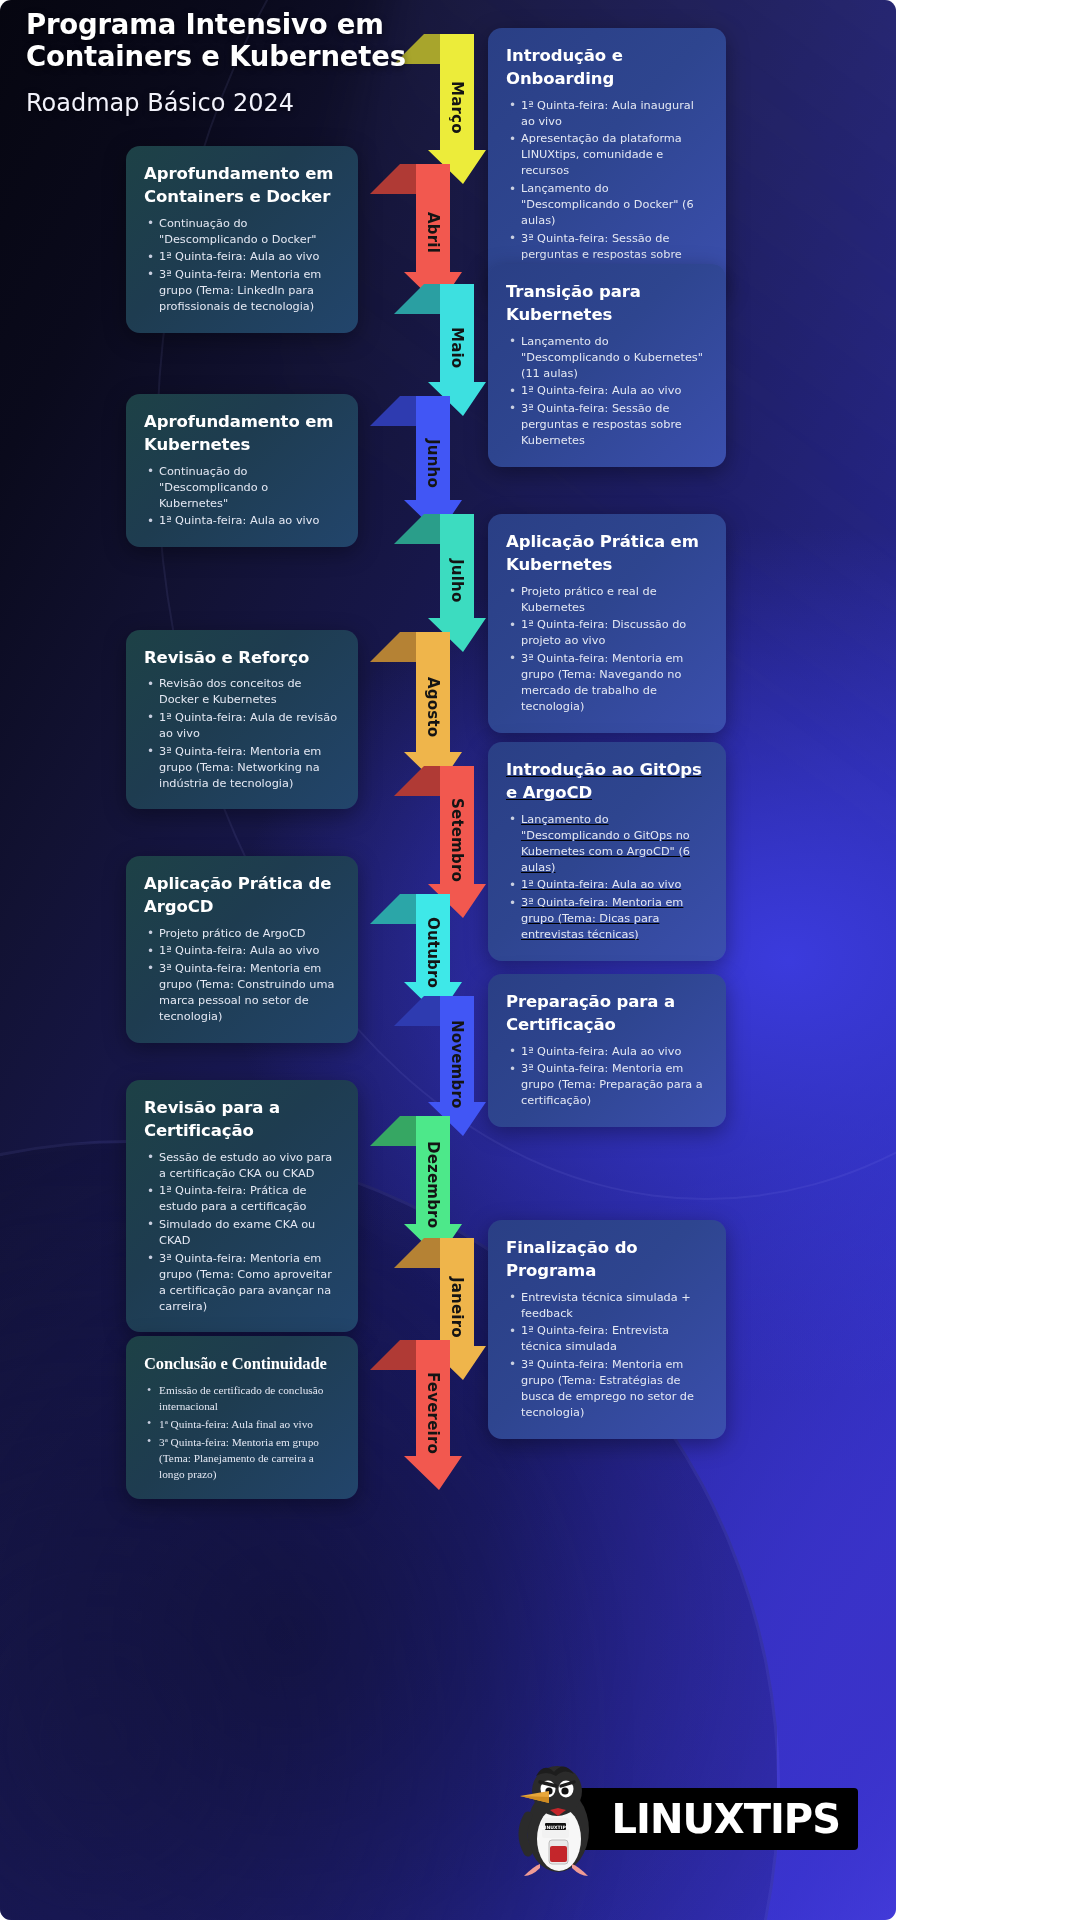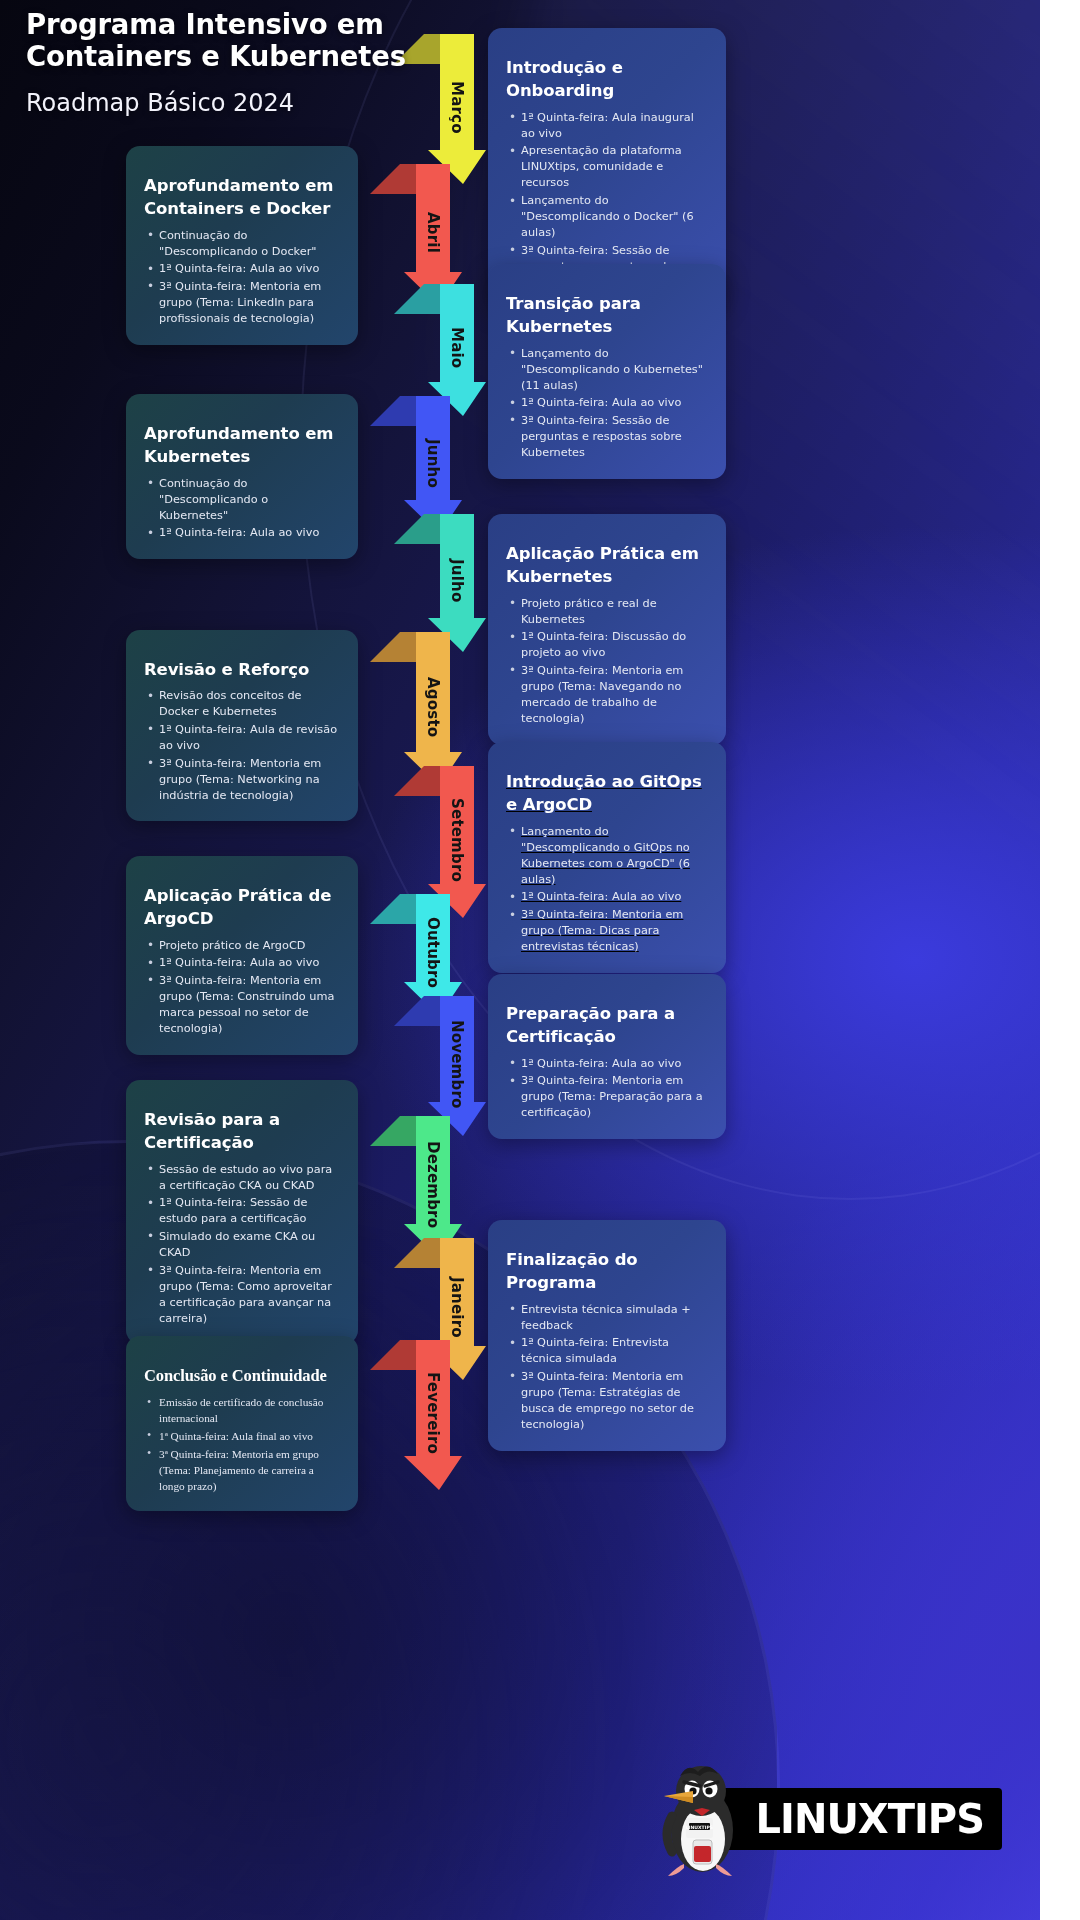--- a/index.html
+++ b/index.html
@@ -6,37 +6,38 @@
 
   html, body {
     width: 1080px;
     height: 1920px;
     font-family: "DejaVu Sans", "Liberation Sans", sans-serif;
     overflow: hidden;
   }
 
   #page {
     position: relative;
-    width: 1040px;
+    width: 896px;
     height: 1920px;
     background:
       radial-gradient(ellipse 900px 700px at 88% 50%, #3b3bdd 0%, rgba(59,59,221,0) 62%),
       radial-gradient(ellipse 700px 900px at 100% 86%, #3a32c8 0%, rgba(58,50,200,0) 60%),
       linear-gradient(118deg,
         #060610 0%,
         #0a0a1c 13%,
         #121233 26%,
         #17174a 38%,
         #1b1b63 50%,
         #20207e 62%,
         #27279c 73%,
         #2f2fbb 84%,
         #3a36d6 94%,
         #4a42ea 100%);
     overflow: hidden;
+    border-radius: 11px;
   }
 
   
   .sheen {
     position: absolute;
     pointer-events: none;
   }
   .sheen-a {
     right: -120px; top: -180px;
     width: 760px; height: 1400px;
@@ -88,21 +89,21 @@
     font-weight: normal;
     line-height: 1.25;
     margin-top: 15px;
     text-shadow: 0 2px 6px rgba(0,0,0,0.5);
   }
 
   
   .card {
     position: absolute;
     border-radius: 14px;
-    padding: 28px 18px 16px 18px;
+    padding: 16px 18px 16px 18px;
     z-index: 6;
     box-shadow: 0 6px 22px rgba(0,0,0,0.35);
   }
   .card.left {
     width: 232px;
     background: linear-gradient(135deg, #1d4146 0%, #1e3c50 42%, #22456c 100%);
   }
   .card.right {
     width: 238px;
     background: linear-gradient(135deg, #2a3f85 0%, #2e458f 45%, #3b4fae 100%);
@@ -384,21 +385,21 @@
         <h3>Preparação para a Certificação</h3>
         <ul>
           <li>1ª Quinta-feira: Aula ao vivo</li>
           <li>3ª Quinta-feira: Mentoria em grupo (Tema: Preparação para a certificação)</li>
         </ul>
       </div>
       <div class="card left" style="top: 1080px; left: 126px;">
         <h3>Revisão para a Certificação</h3>
         <ul>
           <li>Sessão de estudo ao vivo para a certificação CKA ou CKAD</li>
-          <li>1ª Quinta-feira: Sessão de estudo para a certificação</li>
+          <li>1ª Quinta-feira: Prática de estudo para a certificação</li>
           <li>Simulado do exame CKA ou CKAD</li>
           <li>3ª Quinta-feira: Mentoria em grupo (Tema: Como aproveitar a certificação para avançar na carreira)</li>
         </ul>
       </div>
       <div class="card right" style="top: 1220px; left: 488px;">
         <h3>Finalização do Programa</h3>
         <ul>
           <li>Entrevista técnica simulada + feedback</li>
           <li>1ª Quinta-feira: Entrevista técnica simulada</li>
           <li>3ª Quinta-feira: Mentoria em grupo (Tema: Estratégias de busca de emprego no setor de tecnologia)</li>

